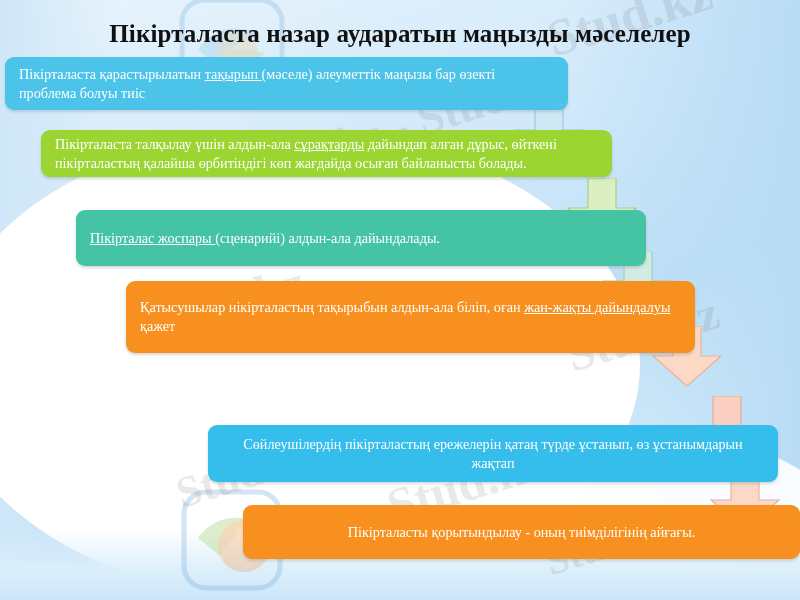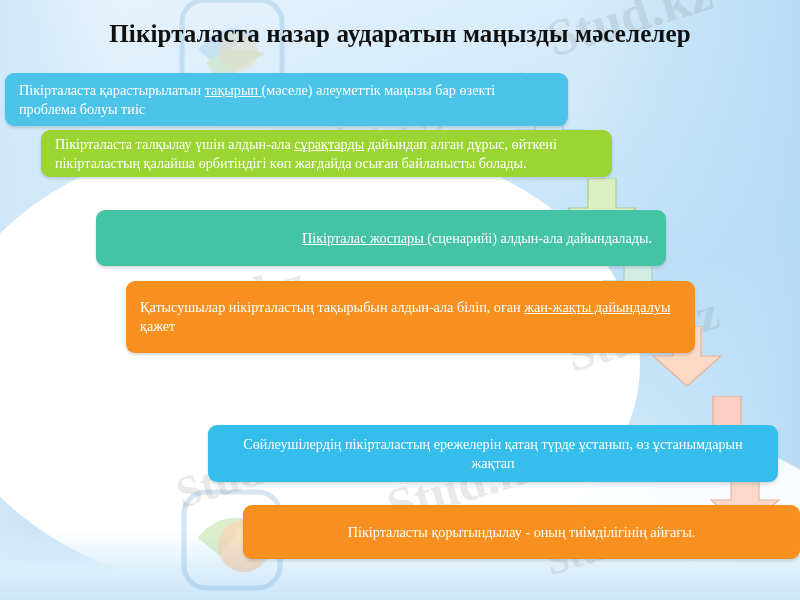--- a/index.html
+++ b/index.html
@@ -133,33 +133,33 @@
     <svg width="72" height="62" viewBox="0 0 72 62">
       <path d="M22 0 H50 V30 H70 L36 60 L2 30 H22 Z" fill="#facfc2" stroke="#e7ac9a" stroke-width="1.2"></path>
     </svg>
   </div>
   <div class="arrow" style="left:709px;top:470px;">
     <svg width="72" height="62" viewBox="0 0 72 62">
       <path d="M22 0 H50 V30 H70 L36 60 L2 30 H22 Z" fill="#fbd8c8" stroke="#e8b39f" stroke-width="1.2"></path>
     </svg>
   </div>
 
-  <div class="box" style="left:5px;top:57px;width:563px;height:53px;background:#4cc3e8;margin-top:16px;">
+  <div class="box" style="left:5px;top:57px;width:563px;height:53px;background:#4cc3e8;">
     <div>
       <span>Пікірталаста қарастырылатын </span><span class="u">тақырып </span><span>(мәселе) әлеуметтік маңызы бар өзекті  проблема болуы тиіс</span>
     </div>
   </div>
 
   <div class="box" style="left:41px;top:130px;width:571px;height:47px;background:#9ad532;">
     <div>
       <span>Пікірталаста талқылау үшін алдын-ала </span><span class="u">сұрақтарды</span><span> дайындап алған дұрыс, өйткені пікірталастың қалайша өрбитіндігі көп жағдайда осыған байланысты болады.</span>
     </div>
   </div>
 
-  <div class="box" style="left:96px;top:210px;width:570px;height:56px;background:#45c3a5;text-align:right;">
+  <div class="box" style="left:76px;top:210px;width:570px;height:56px;background:#45c3a5;">
     <div>
       <span></span><span class="u">Пікірталас жоспары </span><span>(сценарийі) алдын-ала дайындалады.</span>
     </div>
   </div>
 
   <div class="box" style="left:126px;top:281px;width:569px;height:72px;background:#f7901e;">
     <div>
       <span>Қатысушылар нікірталастың тақырыбын алдын-ала біліп, оған </span><span class="u">жан-жақты дайындалуы </span><span>қажет</span>
     </div>
   </div>

